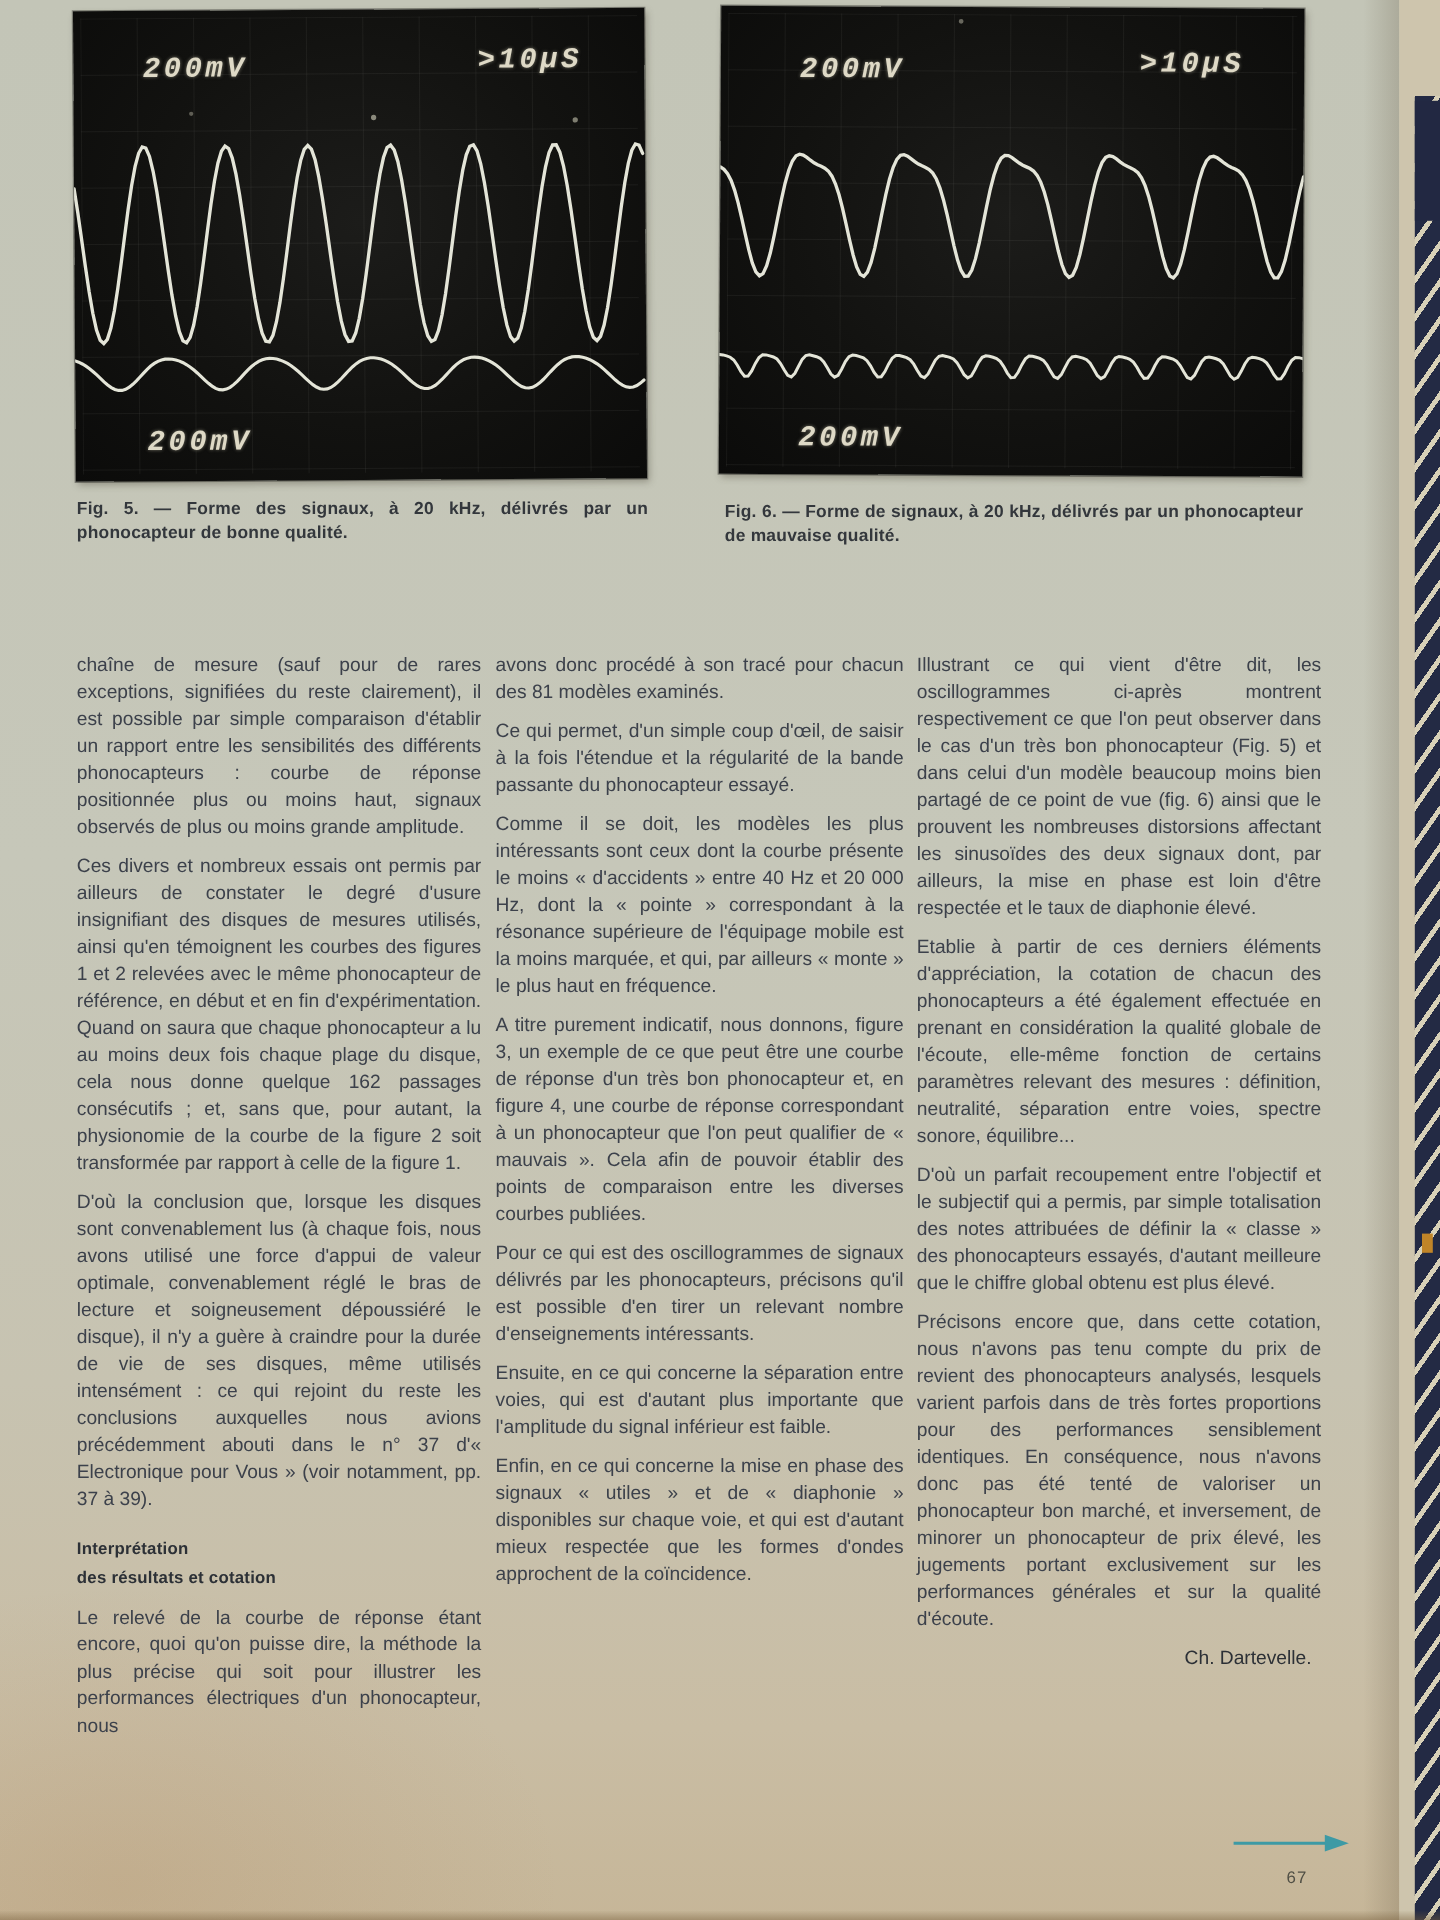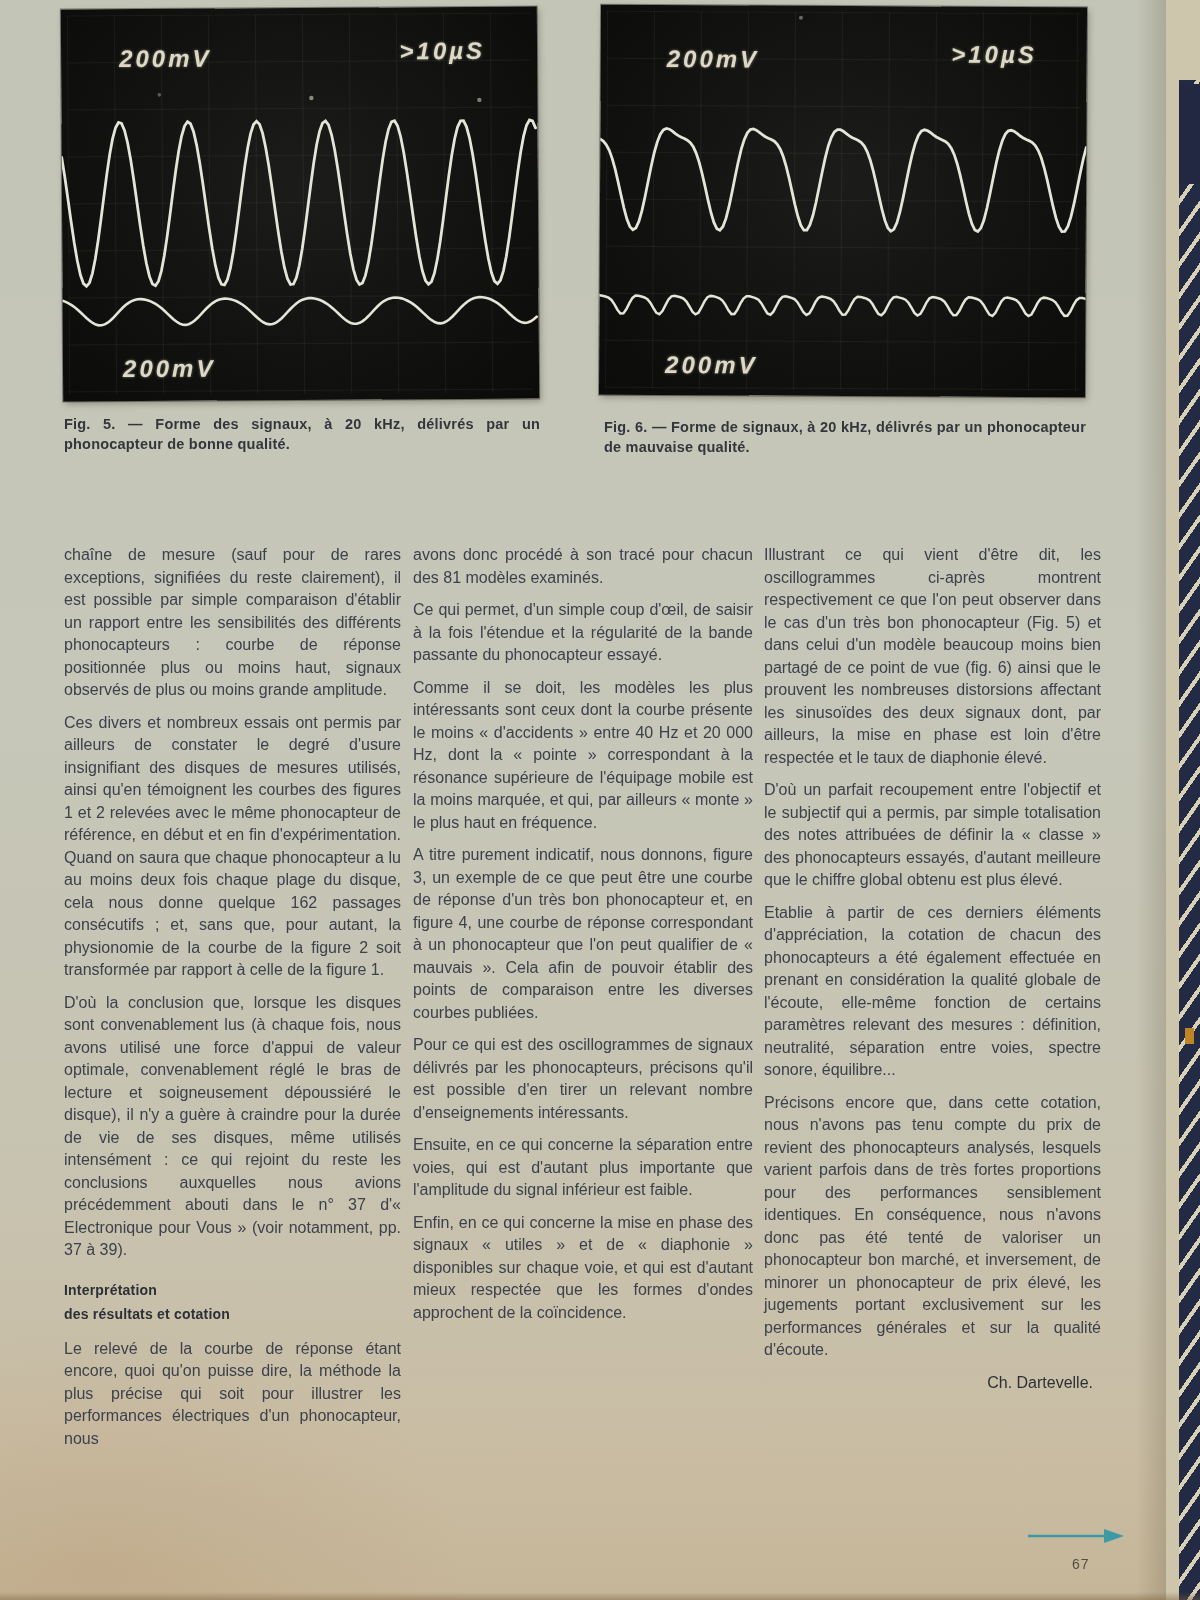--- a/index.html
+++ b/index.html
@@ -16,21 +16,21 @@
   .scope{
     position:absolute;background:radial-gradient(ellipse at 50% 45%,#1c1c1a 0%,#121210 55%,#0b0b0a 100%);
     box-shadow:0 0 0 1px rgba(0,0,0,.35),2px 3px 6px rgba(60,55,40,.35);
   }
   .scope .grid{position:absolute;inset:6px;
     background-image:linear-gradient(rgba(235,235,220,.055) 1px,transparent 1px),
                      linear-gradient(90deg,rgba(235,235,220,.055) 1px,transparent 1px);
     background-size:47px 47px;}
   .scope svg{position:absolute;left:0;top:0;}
   .scope-label{
-    position:absolute;color:#ded9c6;font-family:Liberation Sans, sans-serif;
+    position:absolute;color:#ded9c6;font-family:Liberation Mono, monospace;
     font-style:italic;font-weight:bold;font-size:24px;letter-spacing:3px;
     text-shadow:0 0 3px rgba(230,225,200,.5);
   }
   
   .caption{
     position:absolute;font-size:14.5px;font-weight:bold;color:#33373c;
     line-height:20px;text-align:justify;letter-spacing:.2px;
   }
   
   .col{position:absolute;top:544px;width:337px;color:#3c414b;
@@ -99,22 +99,22 @@
     <p>Ce qui permet, d'un simple coup d'œil, de saisir à la fois l'étendue et la régularité de la bande passante du phonocapteur essayé.</p>
     <p>Comme il se doit, les modèles les plus intéressants sont ceux dont la courbe présente le moins « d'accidents » entre 40 Hz et 20 000 Hz, dont la « pointe » correspondant à la résonance supérieure de l'équipage mobile est la moins marquée, et qui, par ailleurs « monte » le plus haut en fréquence.</p>
     <p>A titre purement indicatif, nous donnons, figure 3, un exemple de ce que peut être une courbe de réponse d'un très bon phonocapteur et, en figure 4, une courbe de réponse correspondant à un phonocapteur que l'on peut qualifier de « mauvais ». Cela afin de pouvoir établir des points de comparaison entre les diverses courbes publiées.</p>
     <p>Pour ce qui est des oscillogrammes de signaux délivrés par les phonocapteurs, précisons qu'il est possible d'en tirer un relevant nombre d'enseignements intéressants.</p>
     <p>Ensuite, en ce qui concerne la séparation entre voies, qui est d'autant plus importante que l'amplitude du signal inférieur est faible.</p>
     <p>Enfin, en ce qui concerne la mise en phase des signaux « utiles » et de « diaphonie » disponibles sur chaque voie, et qui est d'autant mieux respectée que les formes d'ondes approchent de la coïncidence.</p>
   </div>
 
   <div class="col" style="left:764px;">
     <p>Illustrant ce qui vient d'être dit, les oscillogrammes ci-après montrent respectivement ce que l'on peut observer dans le cas d'un très bon phonocapteur (Fig. 5) et dans celui d'un modèle beaucoup moins bien partagé de ce point de vue (fig. 6) ainsi que le prouvent les nombreuses distorsions affectant les sinusoïdes des deux signaux dont, par ailleurs, la mise en phase est loin d'être respectée et le taux de diaphonie élevé.</p>
+    <p>Etablie à partir de ces derniers éléments d'appréciation, la cotation de chacun des phonocapteurs a été également effectuée en prenant en considération la qualité globale de l'écoute, elle-même fonction de certains paramètres relevant des mesures : définition, neutralité, séparation entre voies, spectre sonore, équilibre...</p>
     <p>D'où un parfait recoupement entre l'objectif et le subjectif qui a permis, par simple totalisation des notes attribuées de définir la « classe » des phonocapteurs essayés, d'autant meilleure que le chiffre global obtenu est plus élevé.</p>
-    <p>Etablie à partir de ces derniers éléments d'appréciation, la cotation de chacun des phonocapteurs a été également effectuée en prenant en considération la qualité globale de l'écoute, elle-même fonction de certains paramètres relevant des mesures : définition, neutralité, séparation entre voies, spectre sonore, équilibre...</p>
     <p>Précisons encore que, dans cette cotation, nous n'avons pas tenu compte du prix de revient des phonocapteurs analysés, lesquels varient parfois dans de très fortes proportions pour des performances sensiblement identiques. En conséquence, nous n'avons donc pas été tenté de valoriser un phonocapteur bon marché, et inversement, de minorer un phonocapteur de prix élevé, les jugements portant exclusivement sur les performances générales et sur la qualité d'écoute.</p>
     <div class="author">Ch. Dartevelle.</div>
   </div>
 
   <svg class="cont-arrow" viewBox="0 0 100 20">
     <line x1="2" y1="10" x2="82" y2="10" stroke="#3d9aa5" stroke-width="2.5"></line>
     <polygon points="78,3 98,10 78,17" fill="#3d9aa5"></polygon>
   </svg>
 
   <div class="page-num">67</div>

